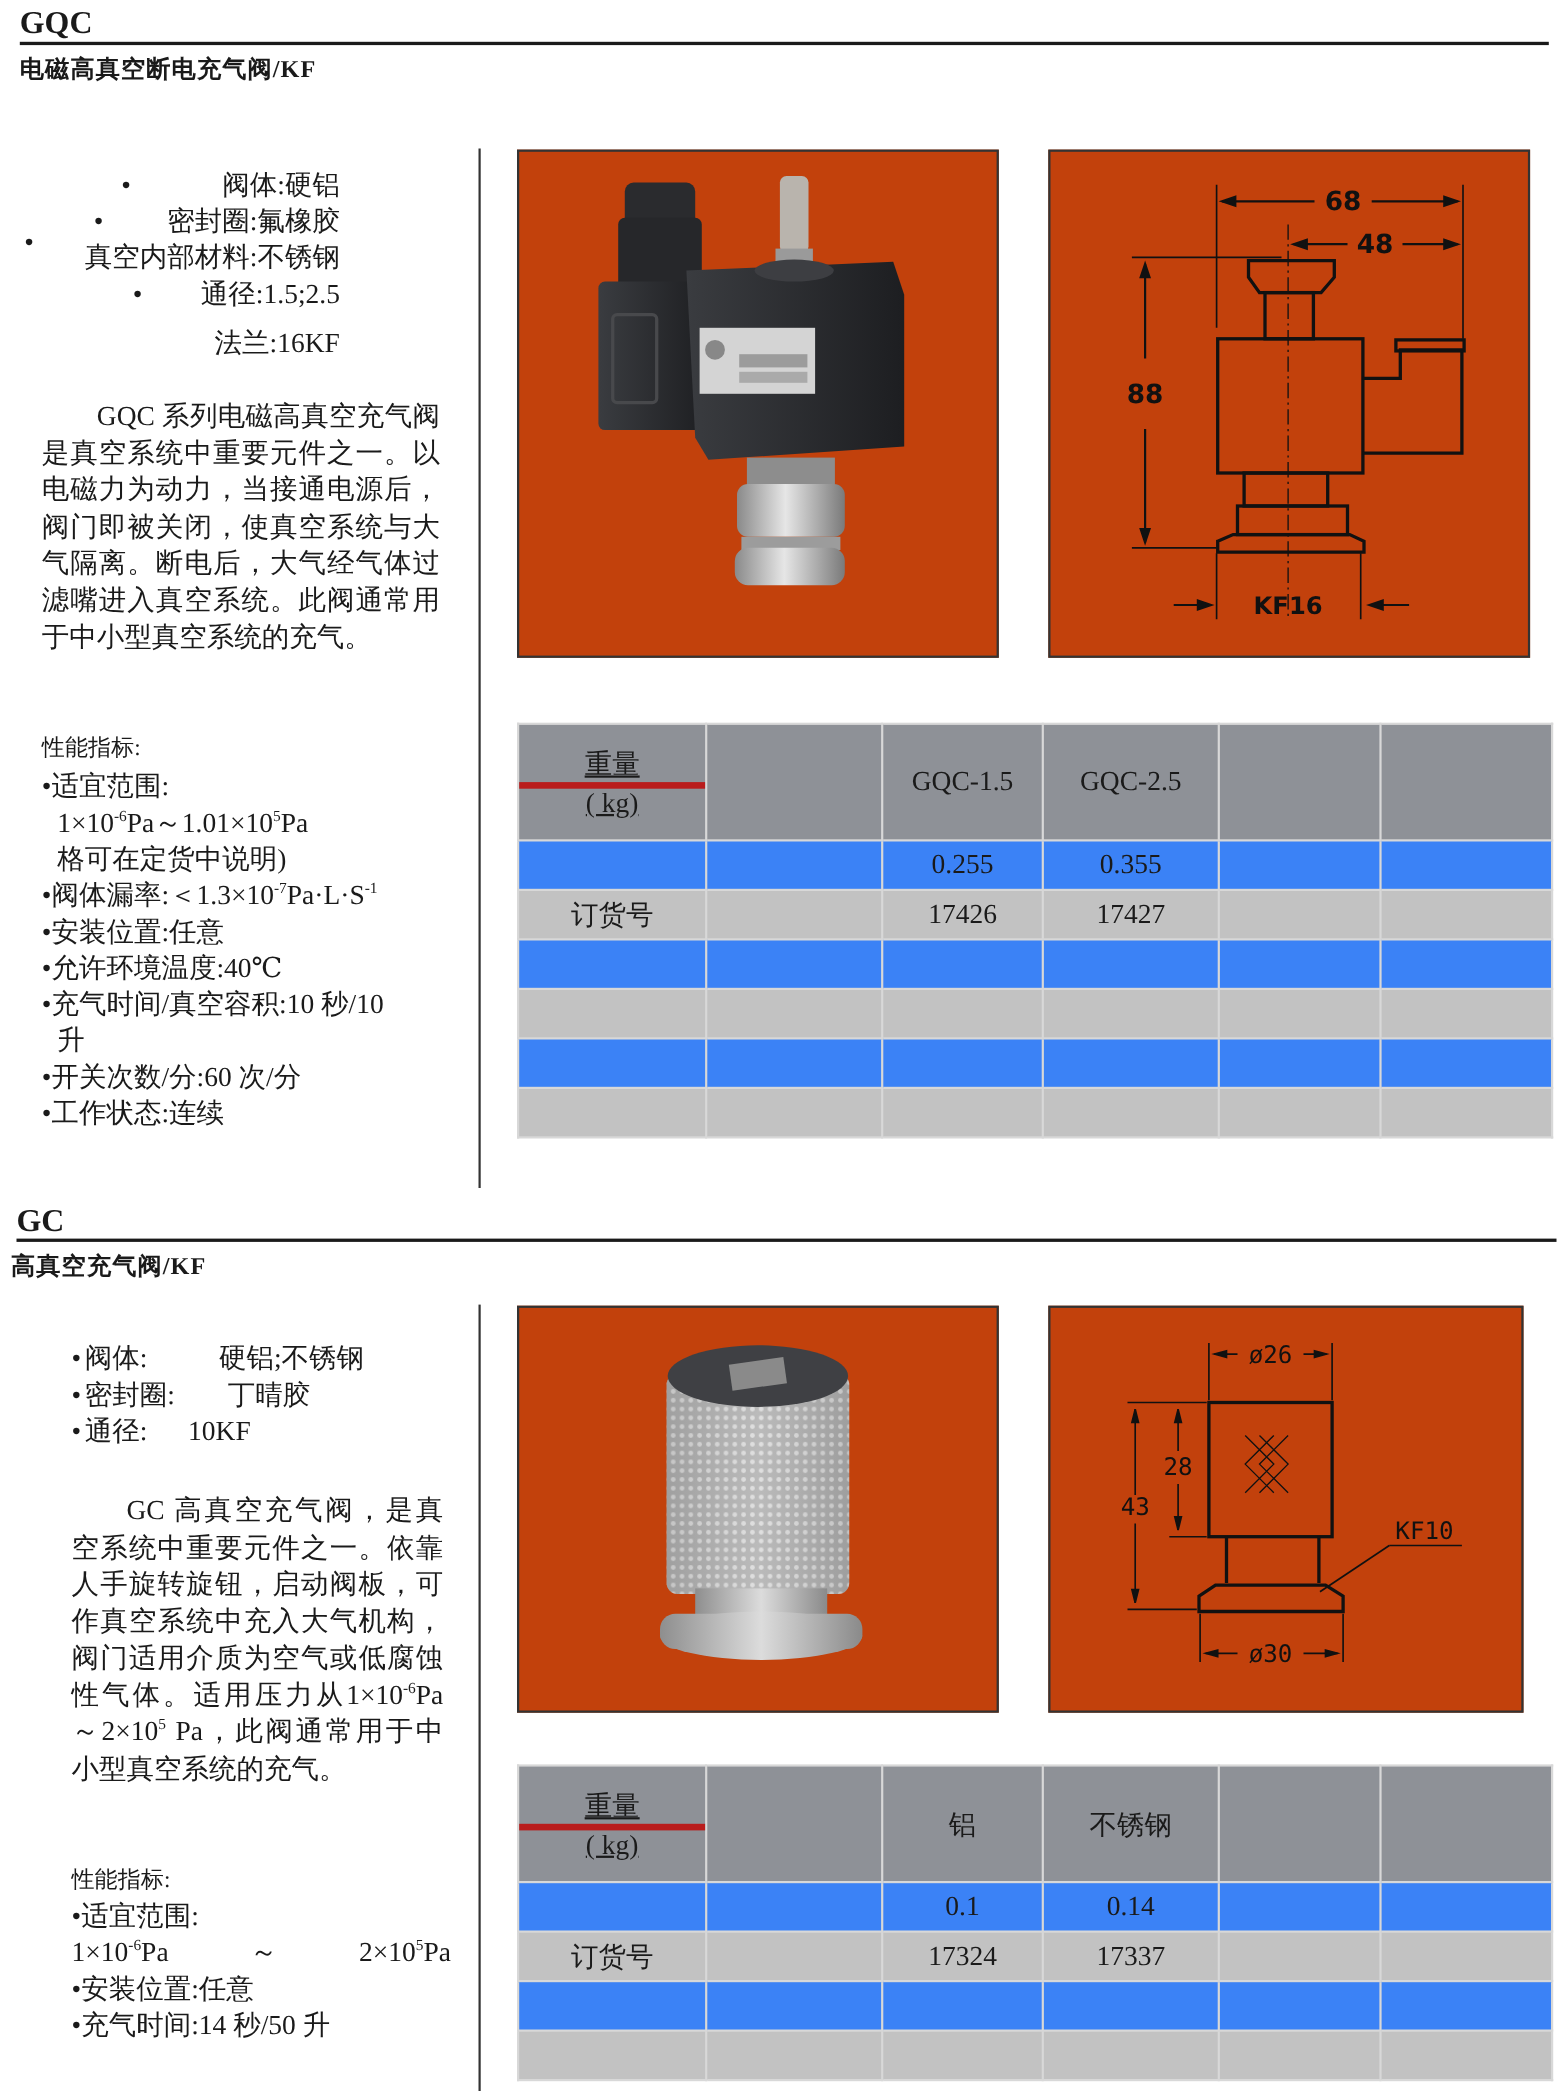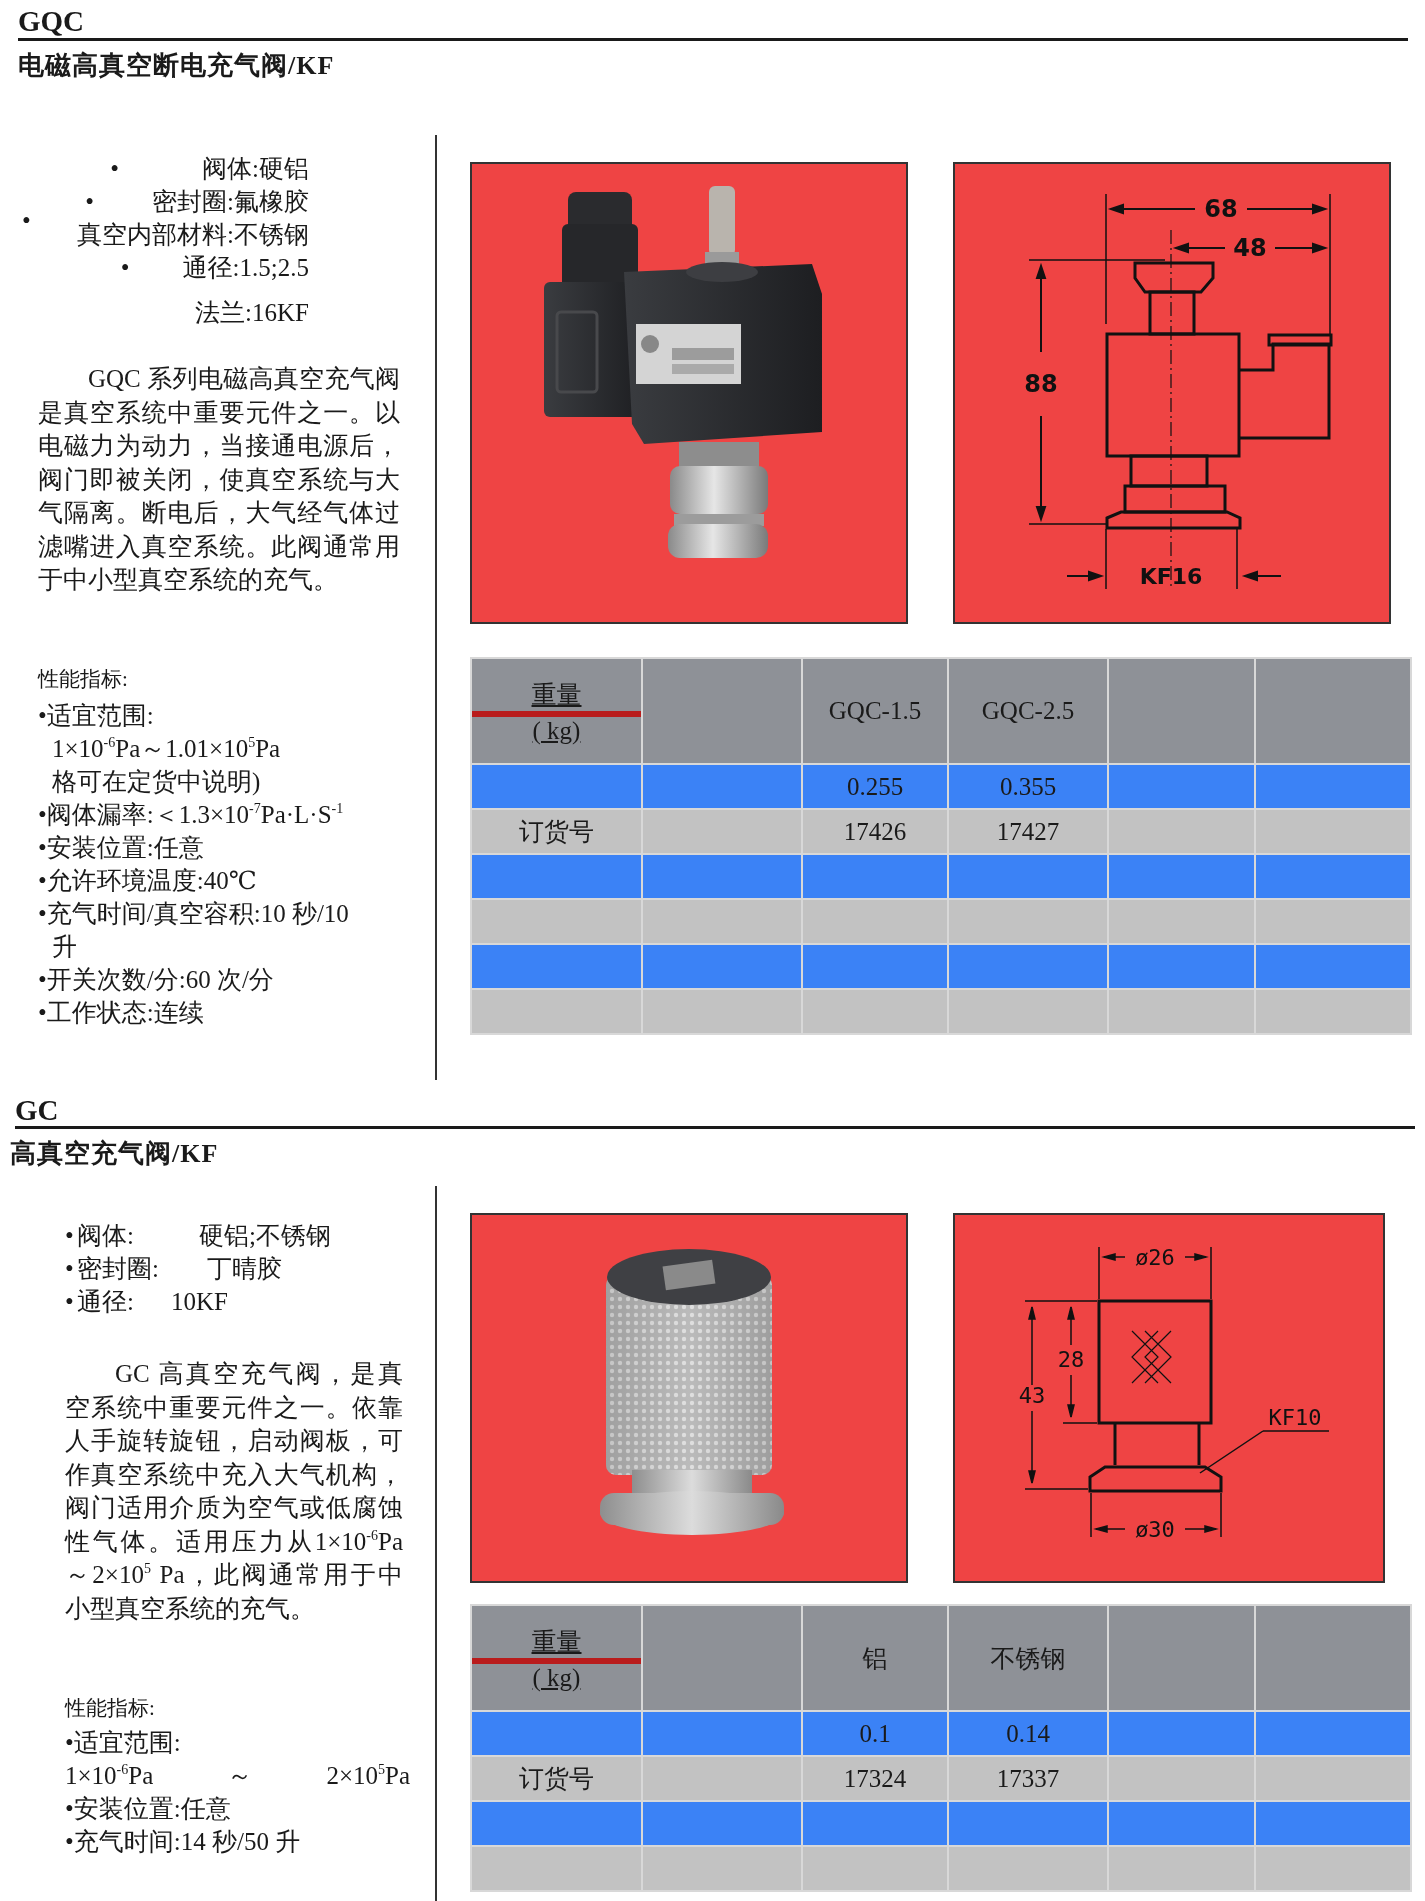--- a/index.html
+++ b/index.html
@@ -1,33 +1,33 @@
 <!DOCTYPE html>
 <html><head>
 <meta charset="utf-8">
 <style>
   html, body { margin: 0; padding: 0; background: #ffffff; }
   body { width: 1425px; height: 1901px; position: relative; overflow: hidden;
          font-family: "Liberation Serif", "DejaVu Serif", serif; color: #1a1a1a; }
   .abs { position: absolute; }
   .code { font-weight: bold; font-size: 29px; line-height: 30px; }
   .rule { height: 3px; background: #1a1a1a; }
-  .title { font-size: 26px; font-weight: bold; letter-spacing: 1px; }
+  .title { font-size: 22px; font-weight: bold; letter-spacing: 1px; }
   .vline { width: 2px; background: #333; }
   .spec { font-size: 25px; line-height: 33px; white-space: nowrap; }
   .spec .bullet { display: inline-block; width: 12px; }
   .spec .lbl { display: inline-block; }
   .para { font-size: 25px; line-height: 33.5px; text-align: justify; }
   .para .indent { display: inline-block; width: 50px; }
   .perf-h { font-size: 21px; font-weight: normal; line-height: 38px; }
   .perf { font-size: 25px; line-height: 33px; }
   .perf .item { white-space: nowrap; }
   .perf .cont { padding-left: 14px; white-space: nowrap; }
   sup { font-size: 14px; vertical-align: 10px; line-height: 0; }
-  .box { border: 2px solid #333; background: #ef4444; box-sizing: border-box; margin-top: 26px; }
+  .box { border: 2px solid #333; background: #c2410c; box-sizing: border-box; }
   table.spec-table { border-collapse: collapse; position: absolute; table-layout: fixed; }
   table.spec-table td { border: 2px solid #d8d8d8; text-align: center; font-size: 25px; padding: 0; color: #1a1a1a; }
   .hdr td { background: #8e9197; }
   .r-light td { background: #3b82f6; }
   .r-dark td { background: #c2c2c2; }
   .sub-split { display: flex; flex-direction: column; height: 100%; text-decoration: underline; }
   .sub-split div { flex: 1; display: flex; align-items: center; justify-content: center; }
   .sub-split div + div { border-top: 6px solid #b91c1c; }
 </style>
 </head>

